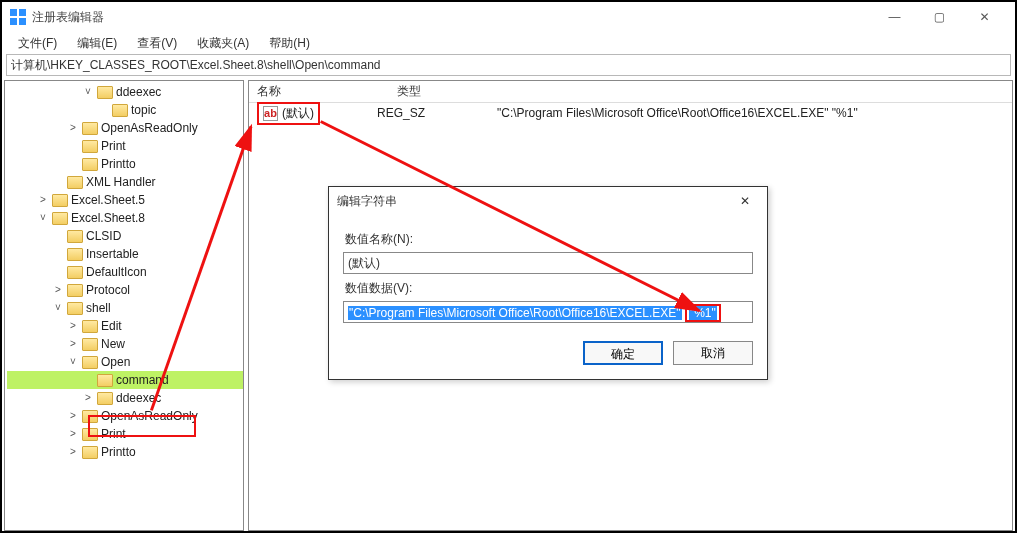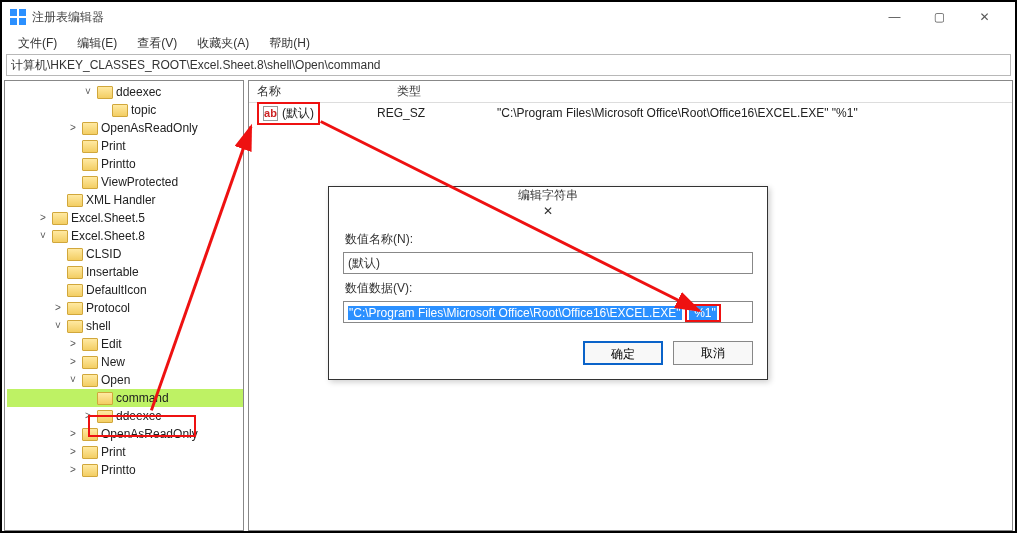--- a/index.html
+++ b/index.html
@@ -26,21 +26,21 @@
   .list-header { display: flex; height: 22px; align-items: center; border-bottom: 1px solid #ddd; gap: 20px; }
   .list-header .col { padding: 0 8px; color: #333; }
   .col-name { width: 120px; }
   .col-type { width: 120px; }
   .col-data { flex: 1; }
   .list-row { display: flex; align-items: center; height: 20px; }
   .list-row .cell { padding: 0 8px; color: #222; display: flex; align-items: center; }
   .ab-icon { width: 15px; height: 15px; border: 1px solid #999; display: inline-flex; align-items: center; justify-content: center; color: #c22; font-size: 11px; font-weight: bold; margin-right: 4px; background: #fff; }
   .name-highlight { border: 2px solid #e11; padding: 1px 4px; display: inline-flex; align-items: center; }
   .dialog { position: absolute; left: 326px; top: 184px; width: 440px; background: #fff; border: 1px solid #333; box-shadow: 2px 2px 6px rgba(0,0,0,0.2); }
-  .dialog-title { height: 28px; display: flex; align-items: center; padding: 0 8px; flex-direction: column; }
+  .dialog-title { height: 28px; display: flex; align-items: center; padding: 0 8px; }
   .dialog-title .dt-text { flex: 1; color: #333; }
   .dialog-close { width: 28px; text-align: center; color: #333; }
   .dialog-body { padding: 10px 14px 14px 14px; }
   .dlabel { margin: 6px 0 4px 2px; color: #333; }
   .dfield { border: 1px solid #888; height: 22px; padding: 2px 4px; width: 100%; color: #333; background: #fff; }
   .dfield.data { position: relative; }
   .selected-text { background: #2b90ff; color: #fff; padding: 0 1px; }
   .percent-highlight { border: 2px solid #e11; padding: 0 2px; display: inline-block; }
   .dialog-buttons { display: flex; justify-content: flex-end; gap: 10px; margin-top: 18px; align-items: center; }
   .dbtn { width: 80px; height: 24px; border: 1px solid #888; background: #f8f8f8; text-align: center; line-height: 22px; }
@@ -100,25 +100,20 @@
           <div class="tree-item" style="padding-left: 60px;">
             <span class="noexp"></span>
             <span class="folder-icon"></span>
             <span class="tree-label">Print</span>
           </div>
           <div class="tree-item" style="padding-left: 60px;">
             <span class="noexp"></span>
             <span class="folder-icon"></span>
             <span class="tree-label">Printto</span>
           </div>
-          <div class="tree-item" style="padding-left: 60px;">
-            <span class="noexp"></span>
-            <span class="folder-icon"></span>
-            <span class="tree-label">ViewProtected</span>
-          </div>
           <div class="tree-item" style="padding-left: 45px;">
             <span class="noexp"></span>
             <span class="folder-icon"></span>
             <span class="tree-label">XML Handler</span>
           </div>
           <div class="tree-item" style="padding-left: 30px;">
             <span class="exp">&gt;</span>
             <span class="folder-icon"></span>
             <span class="tree-label">Excel.Sheet.5</span>
           </div>

